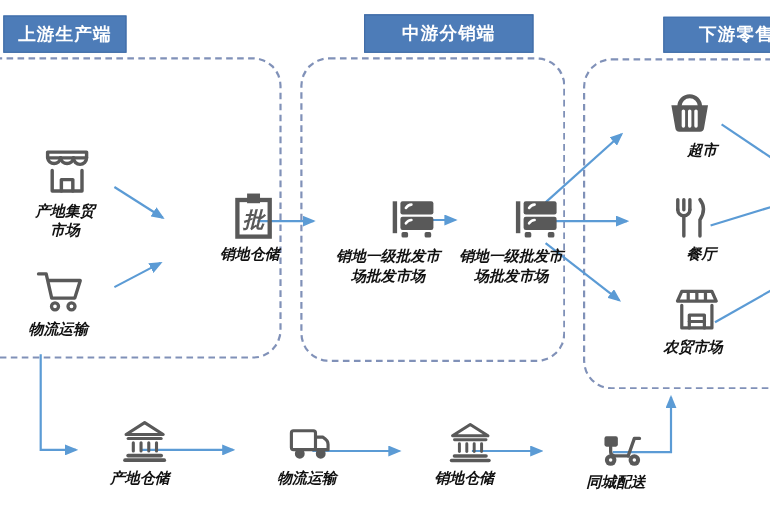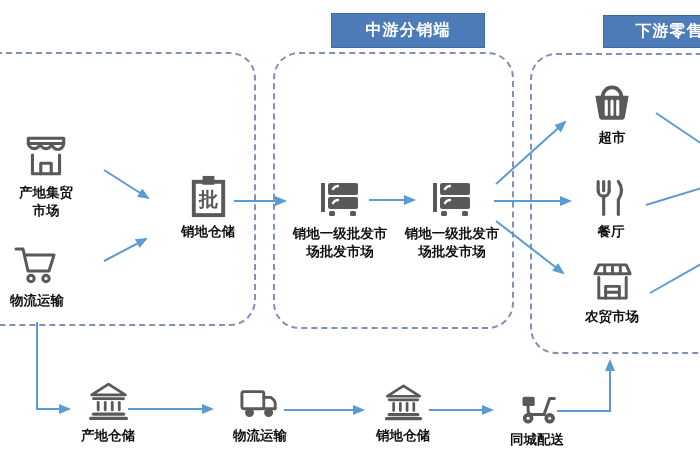--- a/index.html
+++ b/index.html
@@ -9,21 +9,21 @@
   }
   .zone{
     position:absolute;border:2px dashed #8091b8;border-radius:26px;background:transparent;
   }
   .hdr{
     position:absolute;background:#4d7cb8;color:#fff;font-weight:700;font-size:16px;
     display:flex;align-items:center;justify-content:center;letter-spacing:1px;
     box-shadow:inset 0 0 0 1px #3f6ba5;
   }
   .node{
-    position:absolute;display:flex;flex-direction:column;align-items:center;
+    position:absolute;display:flex;flex-direction:column;align-items:flex-end;font-style:italic;
   }
   .node .lbl{
     margin-top:3px;font-size:13.5px;font-weight:700;color:#111;line-height:1.3;
     text-align:center;white-space:pre-line;
   }
   svg.arrows{position:absolute;left:0;top:0;pointer-events:none;}
   svg.icon{display:block;}
 </style>
 </head>
 <body>
@@ -51,20 +51,23 @@
     <line x1="656" y1="113" x2="708" y2="148" stroke="#5b9bd5" stroke-width="2"></line>
     <line x1="646" y1="205" x2="708" y2="186" stroke="#5b9bd5" stroke-width="2"></line>
     <line x1="650" y1="293" x2="708" y2="260" stroke="#5b9bd5" stroke-width="2"></line>
     <polyline points="37,322 37,409 69,409" fill="none" stroke="#5b9bd5" stroke-width="2" marker-end="url(#ah)"></polyline>
     <line x1="128" y1="409" x2="212" y2="409" stroke="#5b9bd5" stroke-width="2" marker-end="url(#ah)"></line>
     <line x1="284" y1="410" x2="363" y2="410" stroke="#5b9bd5" stroke-width="2" marker-end="url(#ah)"></line>
     <line x1="429" y1="410" x2="492" y2="410" stroke="#5b9bd5" stroke-width="2" marker-end="url(#ah)"></line>
     <polyline points="557,411 610,411 610,361" fill="none" stroke="#5b9bd5" stroke-width="2" marker-end="url(#ah)"></polyline>
   </svg>
 
+  <div class="hdr" style="left:3px;top:14px;width:112px;height:34px;">
+    <span>上游生产端</span>
+  </div>
   <div class="hdr" style="left:331px;top:13px;width:154px;height:35px;">
     <span>中游分销端</span>
   </div>
   <div class="hdr" style="left:603px;top:15px;width:150px;height:33px;">
     <span>下游零售端</span>
   </div>
 
   <div class="node" style="left:6px;top:131px;width:80px;">
     <svg class="icon" width="50" height="50" viewBox="0 0 48 48">
       <g stroke="#595959" stroke-width="3" fill="none" stroke-linecap="round" stroke-linejoin="round">

